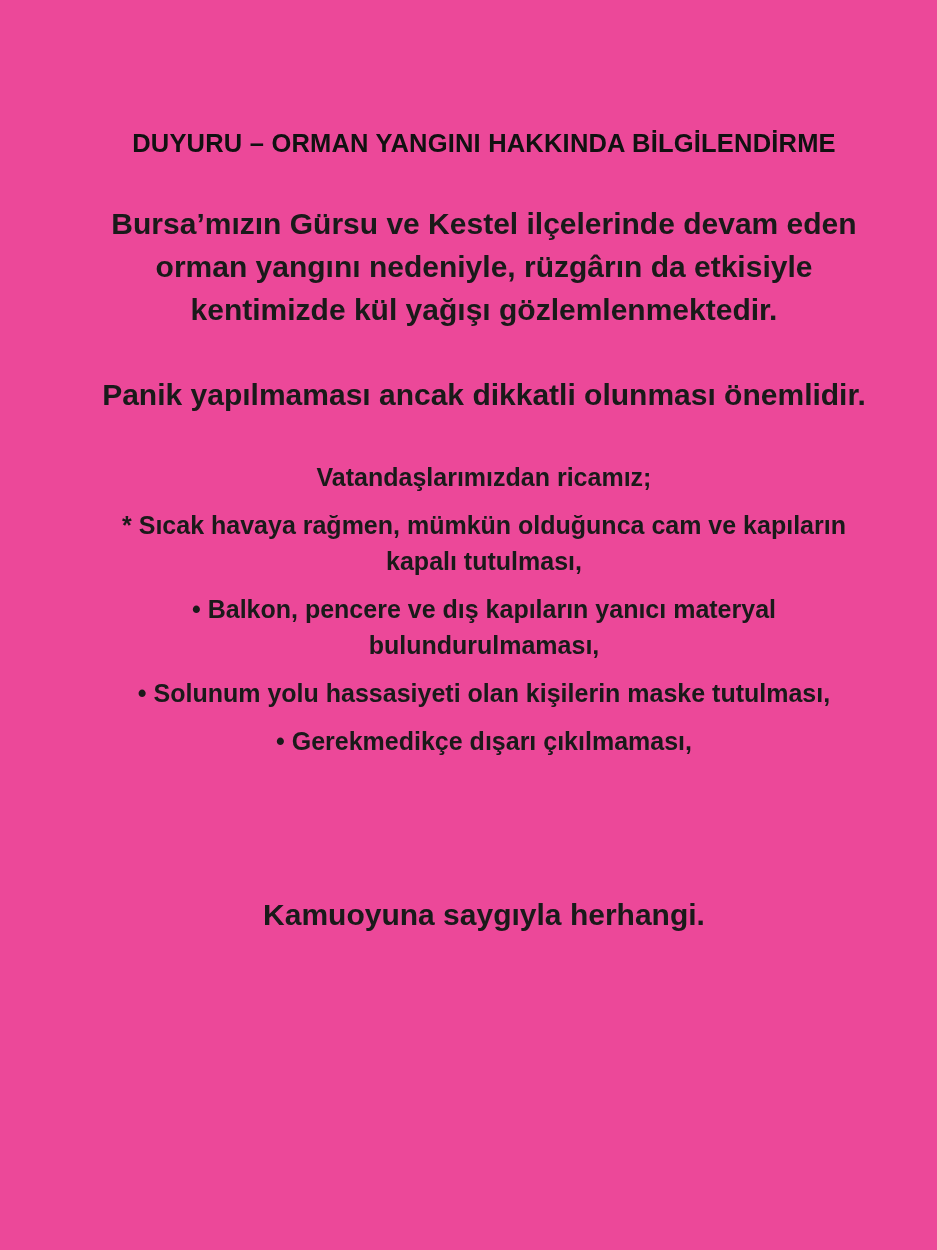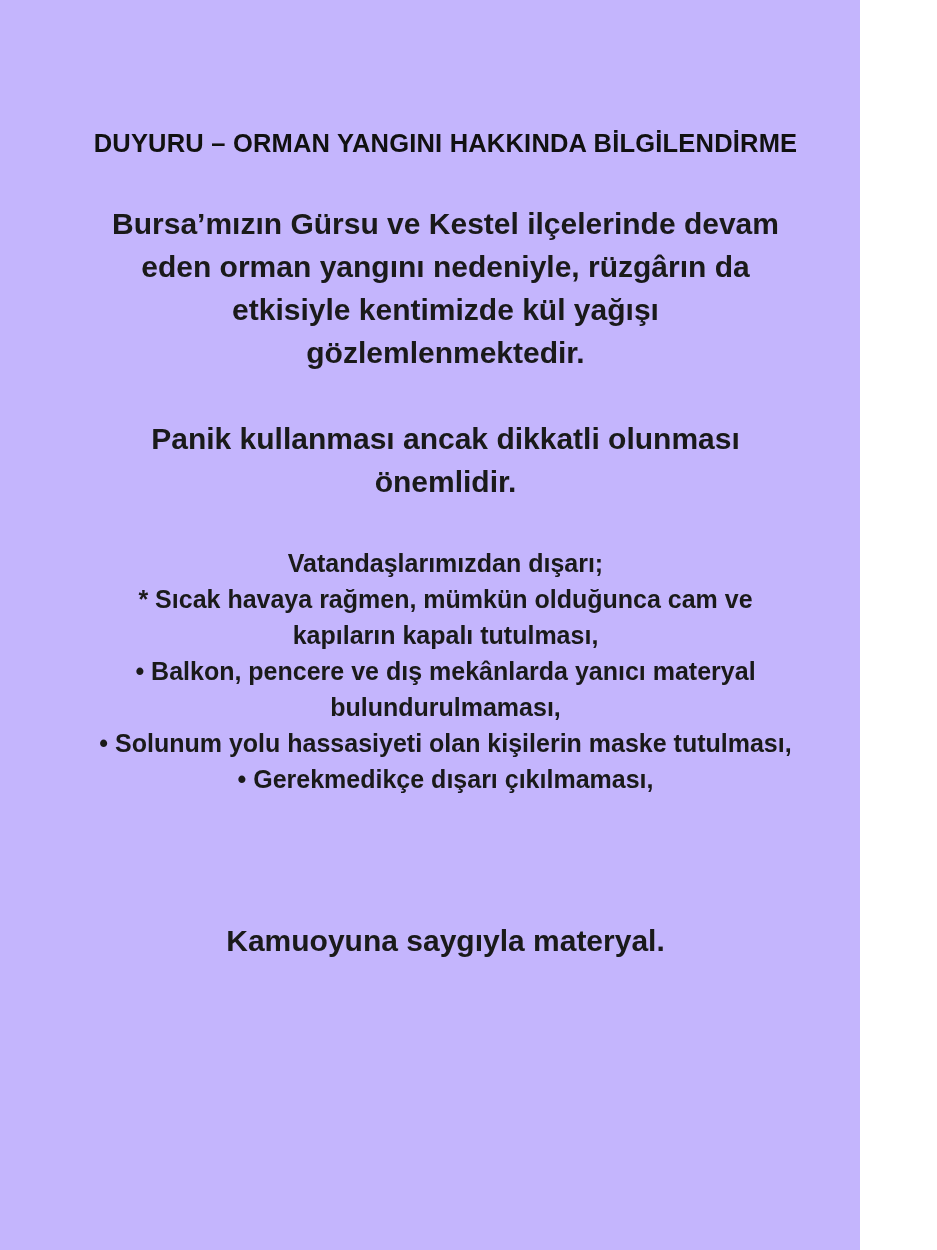--- a/index.html
+++ b/index.html
@@ -8,25 +8,25 @@
     background: #ffffff;
   }
   body {
     width: 937px;
     height: 1250px;
     font-family: "Liberation Sans", sans-serif;
     color: #1a1a1a;
     overflow: hidden;
   }
   .page {
-    width: 860px;
+    width: 937px;
     height: 1250px;
     box-sizing: border-box;
     padding: 128px 56px 40px 87px;
-    background: #c4b5fd;
+    background: #ec4899;
   }
   .announcement {
     text-align: center;
   }
   .title {
     font-size: 25.5px;
     font-weight: bold;
     letter-spacing: 0.2px;
     line-height: 1.25;
     margin: 0 0 42px 0;
@@ -46,51 +46,51 @@
     font-size: 25px;
     font-weight: bold;
     line-height: 1.44;
     color: #1a1a1a;
     padding: 0 10px;
   }
   .list-lead {
     margin: 0;
   }
   .list-item {
-    margin: 0;
+    margin: 12px;
   }
 </style>
 </head>
 <body>
 
 <div class="page">
   <div class="announcement">
 
     <h1 class="title">DUYURU – ORMAN YANGINI HAKKINDA BİLGİLENDİRME</h1>
 
     <p class="para">Bursa’mızın Gürsu ve Kestel ilçelerinde devam eden orman yangını nedeniyle, rüzgârın da etkisiyle kentimizde kül yağışı gözlemlenmektedir.</p>
 
     <div class="gap-lg"></div>
 
-    <p class="para">Panik kullanması ancak dikkatli olunması önemlidir.</p>
+    <p class="para">Panik yapılmaması ancak dikkatli olunması önemlidir.</p>
 
     <div class="gap-lg"></div>
 
     <div class="list-block">
-      <p class="list-lead">Vatandaşlarımızdan dışarı;</p>
+      <p class="list-lead">Vatandaşlarımızdan ricamız;</p>
       <p class="list-item">* Sıcak havaya rağmen, mümkün olduğunca cam ve kapıların kapalı tutulması,</p>
-      <p class="list-item">• Balkon, pencere ve dış mekânlarda yanıcı materyal bulundurulmaması,</p>
+      <p class="list-item">• Balkon, pencere ve dış kapıların yanıcı materyal bulundurulmaması,</p>
       <p class="list-item">• Solunum yolu hassasiyeti olan kişilerin maske tutulması,</p>
       <p class="list-item">• Gerekmedikçe dışarı çıkılmaması,</p>
     </div>
 
     <div class="gap-lg"></div>
 
 
     <div class="gap-md"></div>
 
 
     <div class="gap-md"></div>
 
-    <p class="para">Kamuoyuna saygıyla materyal.</p>
+    <p class="para">Kamuoyuna saygıyla herhangi.</p>
 
   </div>
 </div>
 
 </body></html>

